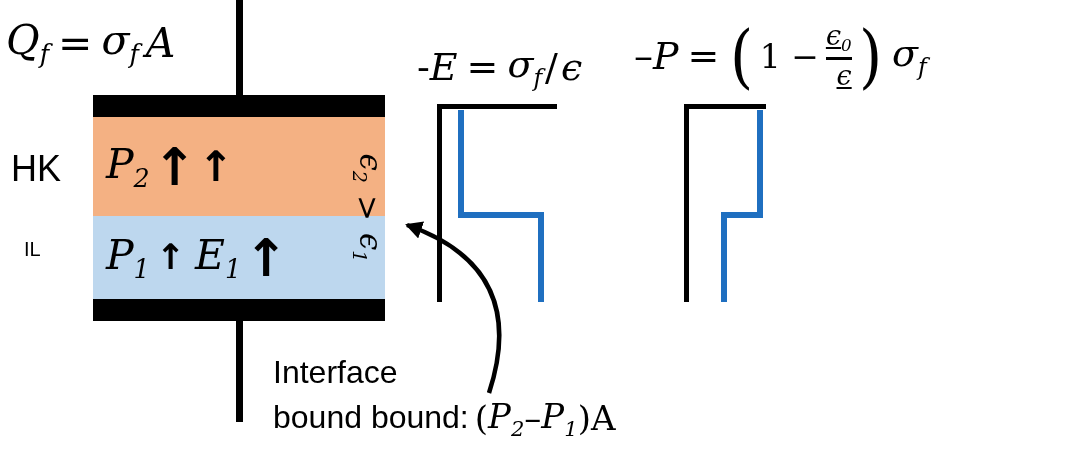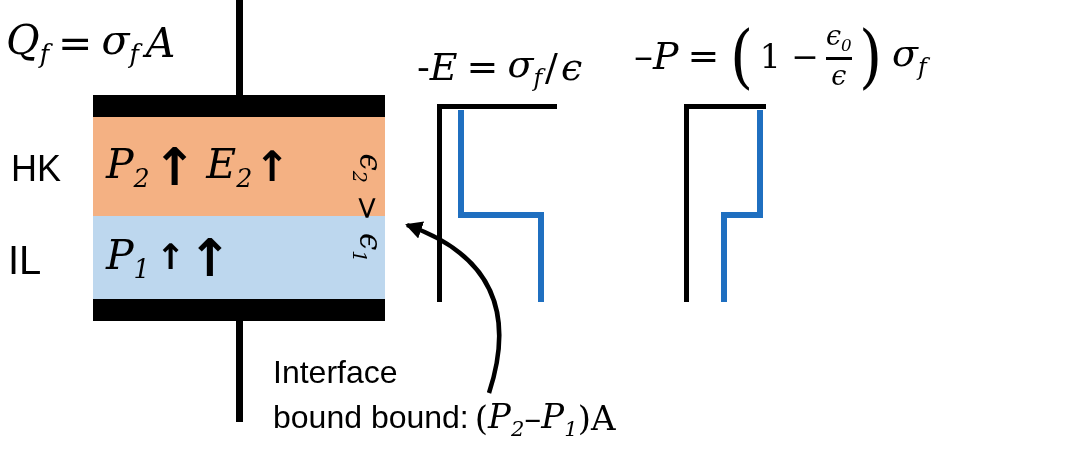--- a/index.html
+++ b/index.html
@@ -10,21 +10,21 @@
   }
   .abs { position: absolute; }
   .math { font-family: "DejaVu Serif", "DejaVu Sans", serif; font-style: italic; }
   .up { font-style: normal; }
   sub { font-size: 62%; font-family: inherit; }
   .wire, .electrode, .kline { background: var(--electrode, #000); }
   .bline { background: var(--curve-blue, #1f6fc0); }
   .layer { display: flex; align-items: center; }
   .arrow { font-family: "DejaVu Sans", sans-serif; font-style: normal; font-weight: bold; line-height: 1; }
   .paren { font-style: normal; font-size: 70px; font-weight: 300; line-height: 0.8; transform: scaleX(0.85); }
-  .frac { display: inline-flex; flex-direction: column; align-items: center; font-size: 27px; line-height: 1.05; margin: 0 5px; }
+  .frac { display: inline-flex; flex-direction: column; align-items: flex-end; font-size: 27px; line-height: 1.05; margin: 0 5px; text-decoration: underline; }
   .frac .bar { align-self: stretch; height: 3px; background: #000; margin: 2px 0; }
   .eps-note { display: flex; align-items: center; justify-content: center; gap: 12px; transform: rotate(90deg); }
   .fx { display: flex; align-items: center; }
 </style>
 </head>
 <body>
 
 <div class="canvas">
 
   <div class="abs wire" style="left:236px;top:0;width:7px;height:96px"></div>
@@ -35,34 +35,34 @@
     <span class="up" style="padding:0 9px">=</span>
     <span><span>σ</span><sub>f</sub></span>
     <span style="margin-left:7px">A</span>
   </div>
 
   <div class="abs electrode" style="left:93px;top:95px;width:292px;height:22px"></div>
 
   <div class="abs layer" style="left:93px;top:117px;width:292px;height:99px;background:var(--hk-fill,#f4b183)">
     <span class="math" style="font-size:41px;margin-left:13px"><span>P</span><sub>2</sub></span>
     <span class="arrow" style="font-size:52px;margin-left:3px">↑</span>
-    <span class="math" style="font-size:41px;margin-left:10px"><span>E</span><sub>2</sub></span>
     <span class="arrow" style="font-size:42px;margin-left:2px">↑</span>
   </div>
 
   <div class="abs layer" style="left:93px;top:216px;width:292px;height:83px;background:var(--il-fill,#bdd7ee)">
     <span class="math" style="font-size:41px;margin-left:13px"><span>P</span><sub>1</sub></span>
     <span class="arrow" style="font-size:35px;margin-left:6px">↑</span>
+    <span class="math" style="font-size:41px;margin-left:10px"><span>E</span><sub>1</sub></span>
     <span class="arrow" style="font-size:52px;margin-left:3px">↑</span>
   </div>
 
   <div class="abs electrode" style="left:93px;top:299px;width:292px;height:22px"></div>
 
   <div class="abs" style="left:11px;top:148px;font-size:36px">HK</div>
-  <div class="abs" style="left:8px;top:238px;font-size:40px">IL</div>
+  <div class="abs" style="left:24px;top:238px;font-size:20px">IL</div>
 
   <div class="abs math eps-note" style="left:273px;top:186px;width:190px;height:44px;font-size:31px">
     <span><span>ϵ</span><sub>2</sub></span>
     <span class="up">&gt;</span>
     <span><span>ϵ</span><sub>1</sub></span>
   </div>
 
   <div class="abs math fx" style="left:417px;top:42px;font-size:38px">
     <span class="up">-</span>
     <span>E</span>

